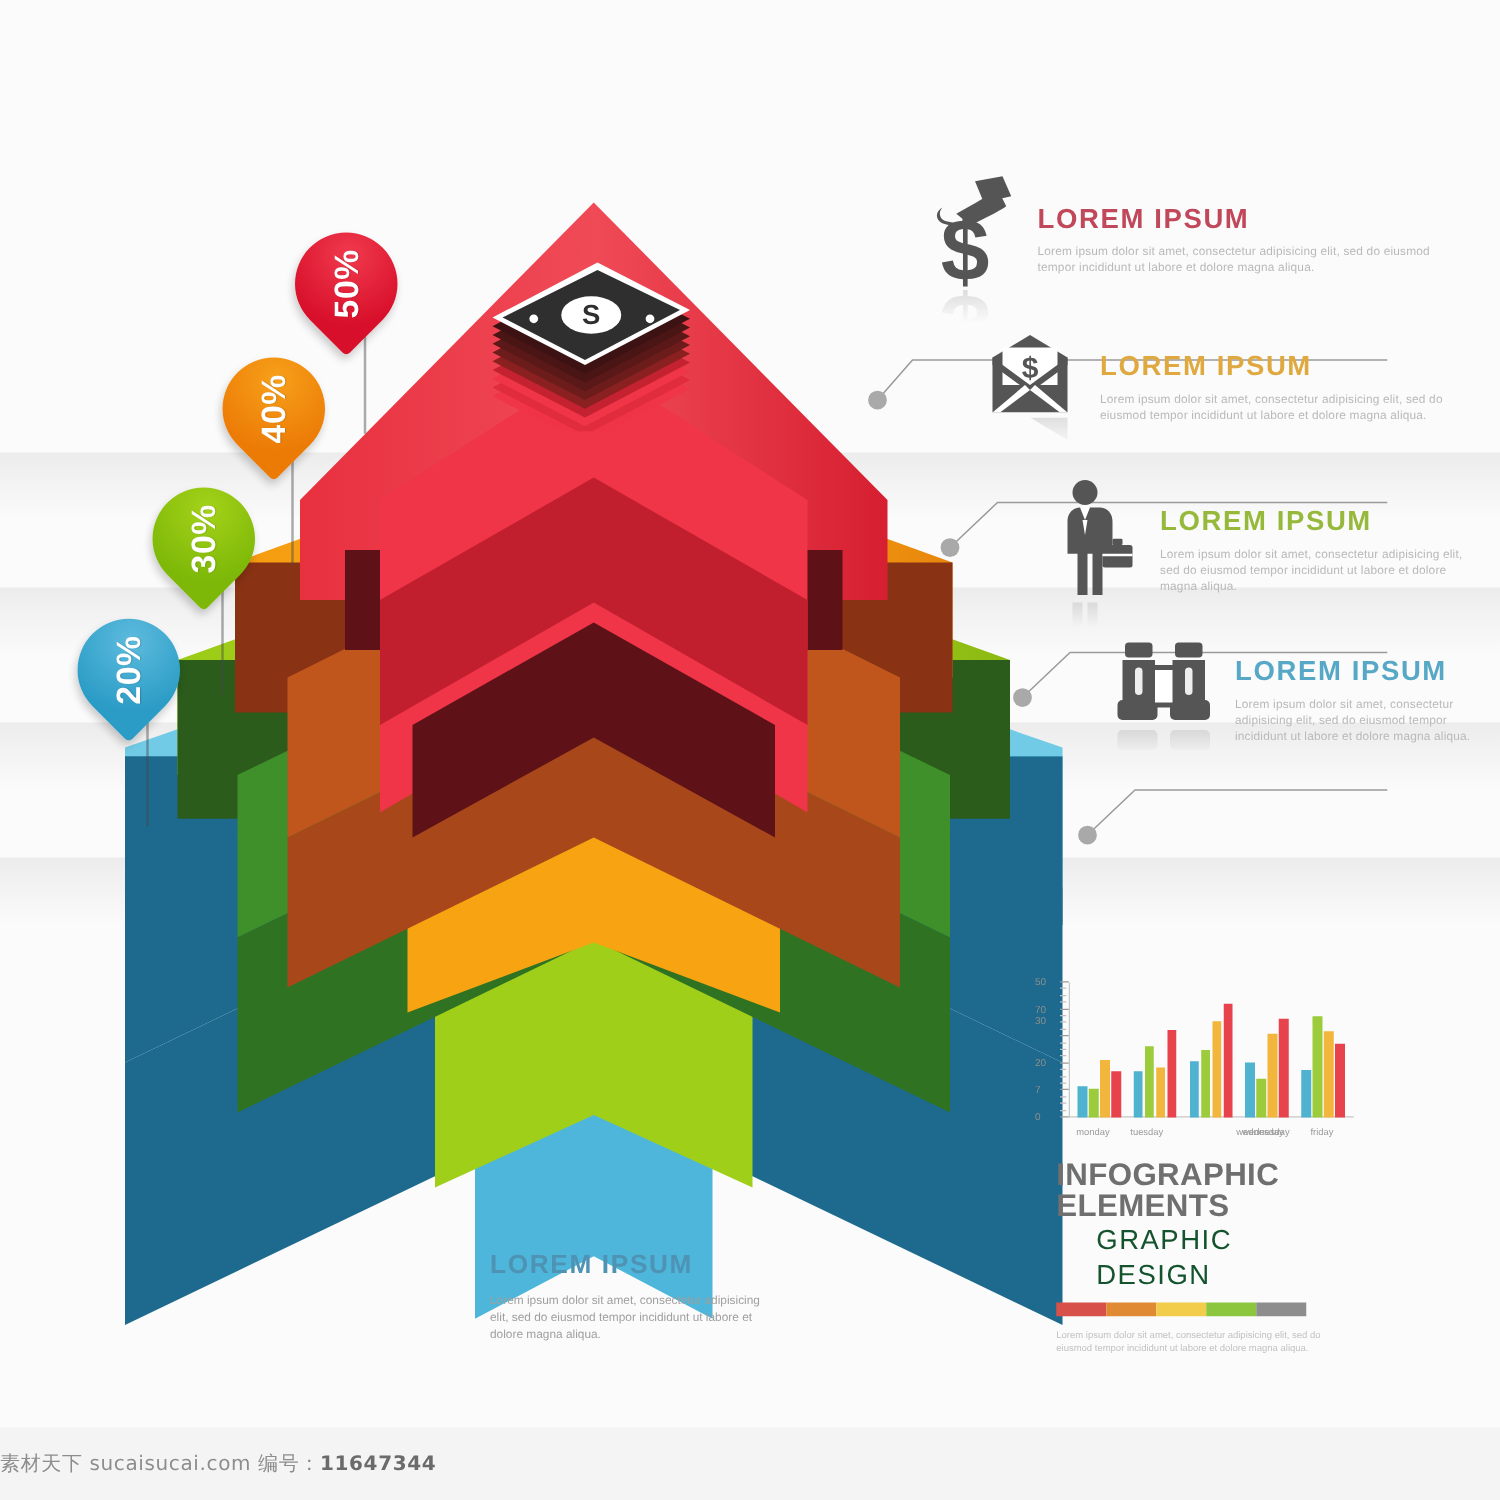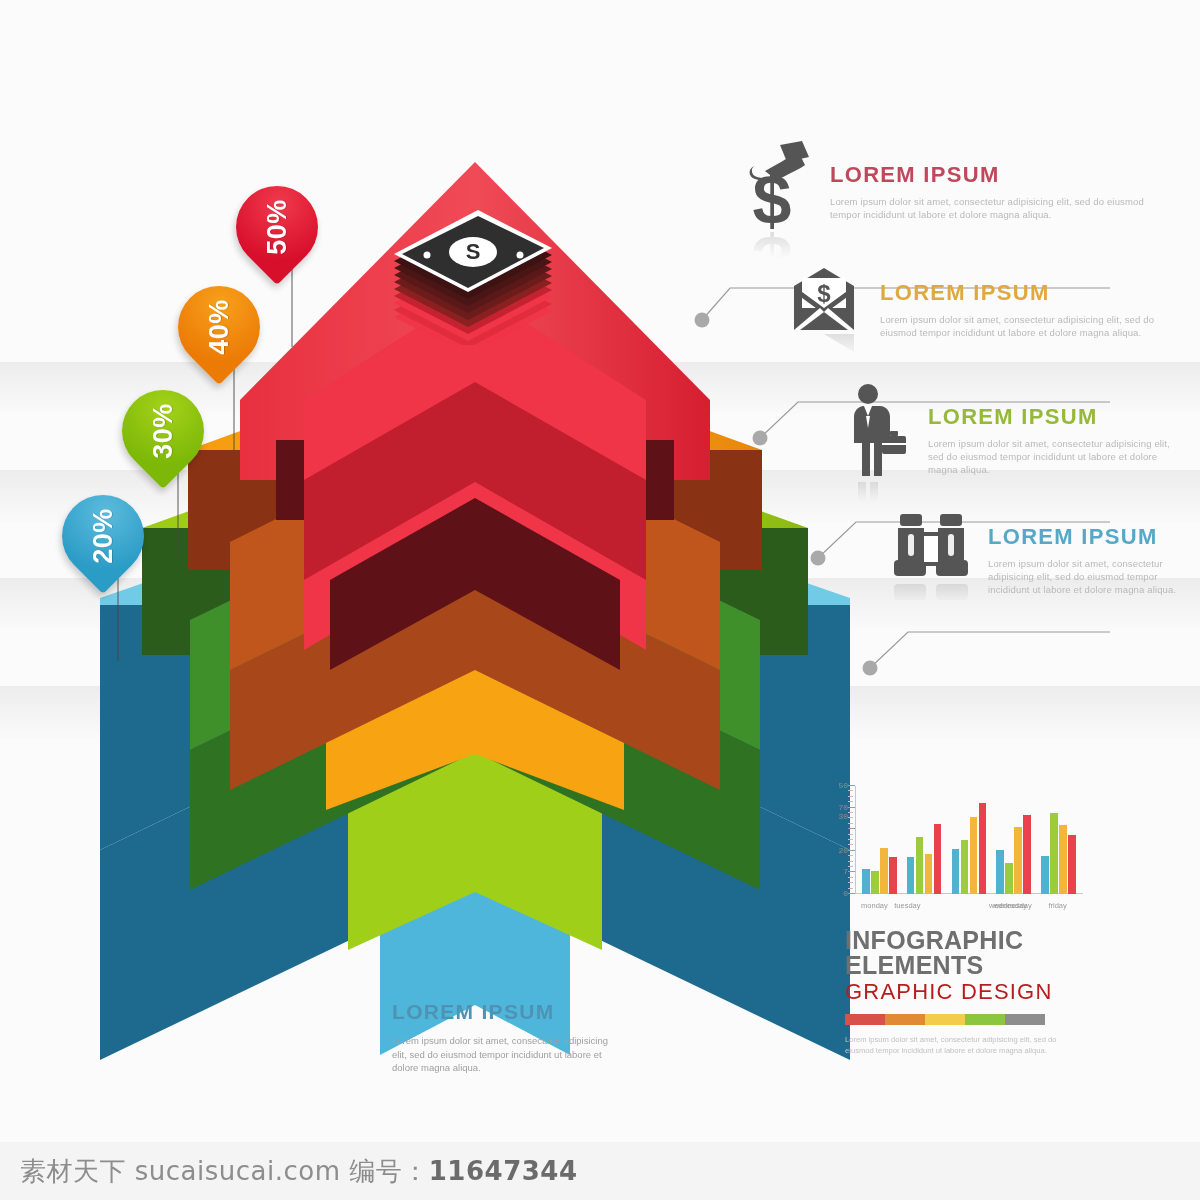--- a/index.html
+++ b/index.html
@@ -46,47 +46,47 @@
   .item .txt{position:absolute;left:90px;top:22px;width:345px;}
   .item h3{margin:0 0 7px 0;font-size:22px;letter-spacing:1.3px;font-weight:bold;}
   .item p{margin:0;font-size:9.5px;line-height:13px;color:#b9b9b9;letter-spacing:.15px;}
 
   
   .conn{position:absolute;stroke:#9a9a9a;stroke-width:1.2;fill:none;}
   .dot{fill:#a9a9a9;}
 
   
   .chart{position:absolute;left:828px;top:768px;width:258px;height:148px;}
-  .chart .yaxis-lbl{position:absolute;font-size:8px;color:#8e8e8e;text-align:right;width:20px;font-family:Liberation Mono, monospace;}
+  .chart .yaxis-lbl{position:absolute;font-size:8px;color:#8e8e8e;text-align:left;width:20px;}
   .chart .plot{position:absolute;left:28px;bottom:22px;width:224px;height:108px;}
   .chart .grp{position:absolute;bottom:0;display:flex;align-items:flex-end;gap:1.5px;height:108px;}
   .chart .bar{width:7.5px;border-radius:0;}
   .chart .xlbl{position:absolute;bottom:6px;font-size:7.5px;color:#9a9a9a;text-align:center;}
   .chart .axisline{position:absolute;background:#c8c8c8;}
   .tickwrap{position:absolute;left:20px;bottom:22px;width:7px;height:108px;}
   .tick{position:absolute;left:0;width:5px;height:1px;background:#c0c0c0;}
   .tickmaj{width:7px;background:#9a9a9a;}
 
   
   .info{position:absolute;left:845px;top:928px;width:215px;}
   .info .t1{font-size:25px;font-weight:bold;color:#6f6f6f;line-height:25px;letter-spacing:.3px;}
-  .info .t2{font-size:22px;color:#b91c1c;line-height:28px;letter-spacing:1.2px;}
+  .info .t2{font-size:22px;color:#14532d;line-height:28px;letter-spacing:1.2px;margin-left:32px;}
   .swatches{display:flex;margin-top:8px;width:200px;height:11px;}
   .sw{flex:1;}
   .info p{margin:10px 0 0 0;font-size:7.6px;line-height:10.5px;color:#c2c2c2;}
 
   
   .caption{position:absolute;left:392px;top:1000px;width:230px;}
   .caption h3{margin:0 0 10px 0;font-size:21px;letter-spacing:1.3px;font-weight:bold;color:#4f93b4;}
   .caption p{margin:0;font-size:9.5px;line-height:13.5px;color:#9f9f9f;}
 
   
   .footer{position:absolute;left:0;bottom:0;width:1200px;height:58px;background:#f4f4f4;
           display:flex;align-items:center;}
-  .footer .wm{margin-left:20px;font-size:26px;color:#8d8d8d;letter-spacing:.5px;
+  .footer .wm{margin-left:0;font-size:16px;color:#8d8d8d;letter-spacing:.5px;
               font-family:"DejaVu Sans",sans-serif;}
   .footer .wm .num{font-weight:bold;color:#6b6b6b;}
 </style>
 </head>
 <body>
 
 <div class="stage">
 
   <div class="band b1"></div>
   <div class="band b2"></div>
@@ -384,21 +384,21 @@
         </div>
         <div class="grp" style="left: 185.2px;">
           <div class="bar" style="height: 37.8px; background: rgb(79, 179, 207);"></div>
           <div class="bar" style="height: 81px; background: rgb(156, 204, 60);"></div>
           <div class="bar" style="height: 69.12px; background: rgb(242, 182, 60);"></div>
           <div class="bar" style="height: 59.4px; background: rgb(232, 67, 76);"></div>
         </div>
       </div>
     <div id="xlabels">
         <div class="xlbl" style="left: 24px; width: 44.8px;">monday</div>
-        <div class="xlbl" style="left: 57px; width: 44.8px;">tuesday</div>
+        <div class="xlbl" style="left: 67px; width: 44.8px;">tuesday</div>
         <div class="xlbl" style="left: 117.6px; width: 44.8px; margin-left: 40px;">wednesday</div>
         <div class="xlbl" style="left: 162.4px; width: 44.8px;">wednesday</div>
         <div class="xlbl" style="left: 207.2px; width: 44.8px;">friday</div>
       </div>
   </div>
 
   <div class="info">
     <div class="t1">INFOGRAPHIC</div>
     <div class="t1">ELEMENTS</div>
     <div class="t2">GRAPHIC DESIGN</div>

